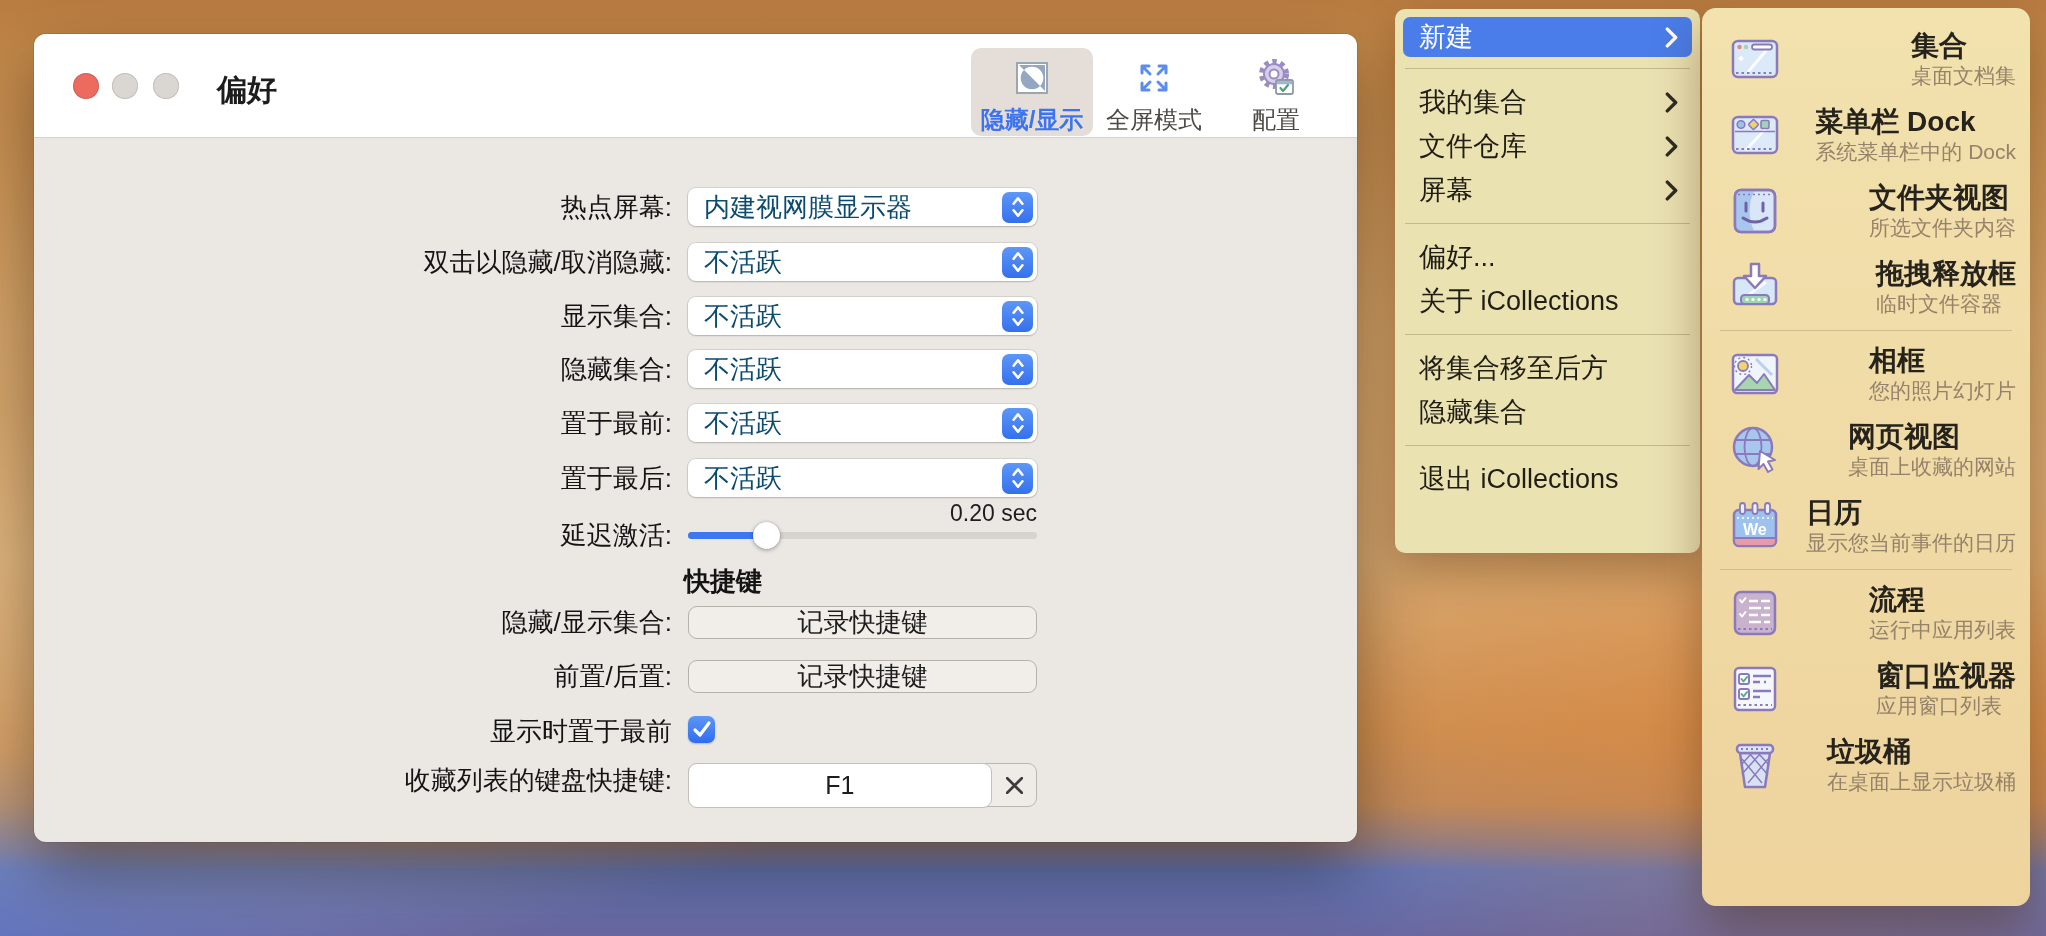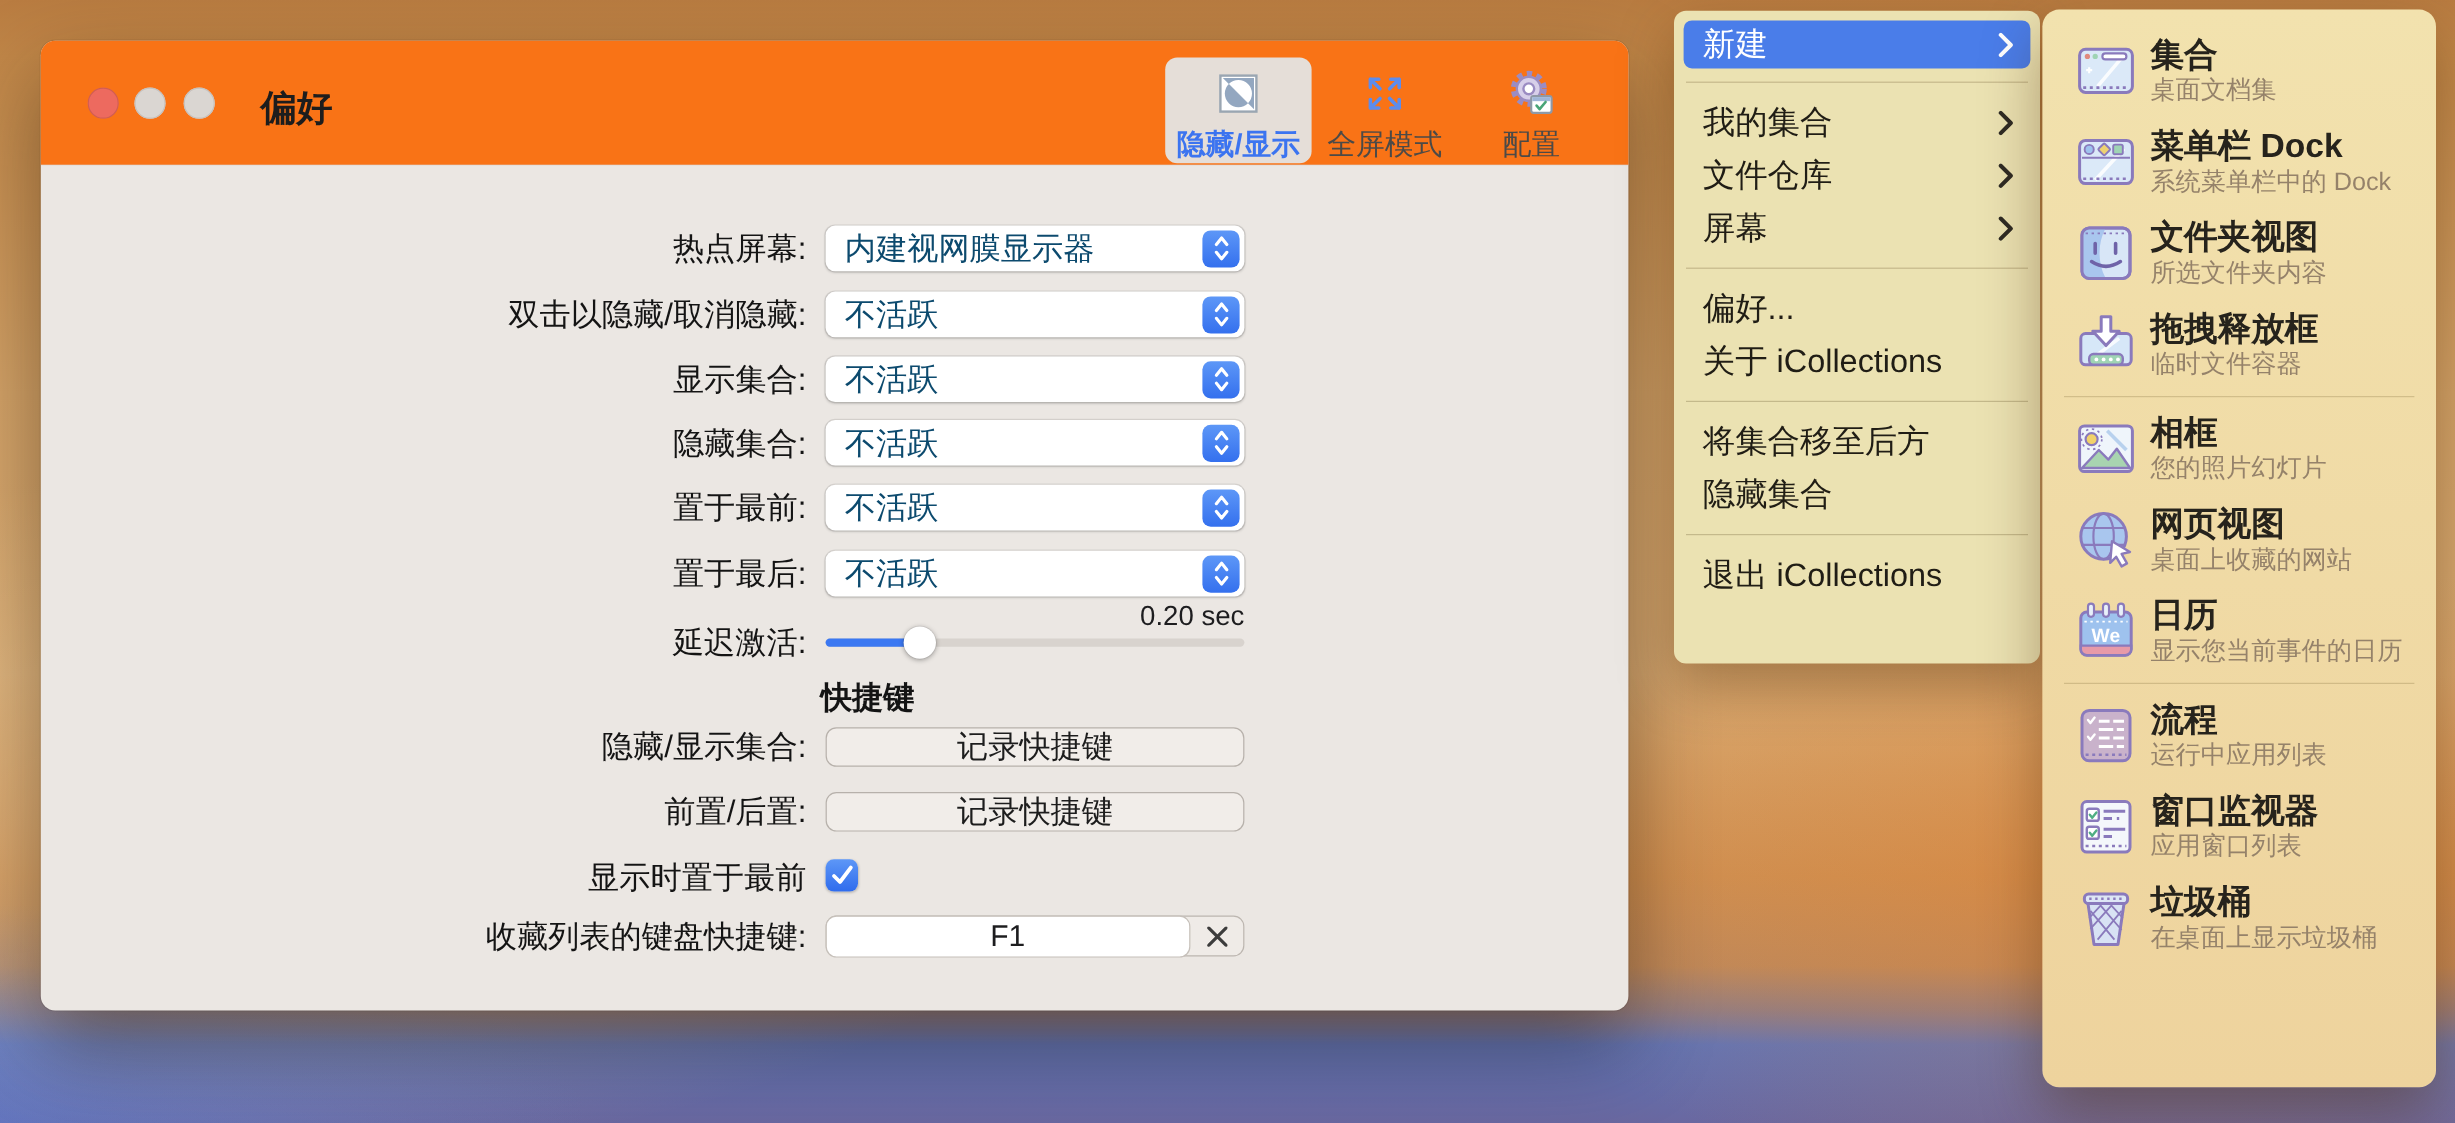--- a/index.html
+++ b/index.html
@@ -8,21 +8,21 @@
     font-family:"Liberation Sans", sans-serif;
     background:
       radial-gradient(1100px 480px at 12% 72%, rgba(255,226,176,.42), transparent 60%),
       radial-gradient(900px 420px at 88% 78%, rgba(228,128,48,.45), transparent 65%),
       radial-gradient(700px 260px at 0% 100%, rgba(92,126,214,.55), transparent 70%),
       linear-gradient(180deg,#b97c41 0%,#c18748 5%,#d4a469 35%,#d9ac74 60%,#cc9155 78%,#bc8a5e 86%,#8d7d87 90%,#5f74b8 93%,#6a68a0 100%);
   }
   
   .window{position:absolute;left:34px;top:34px;width:1323px;height:808px;border-radius:12px;
     background:#ebe7e3;box-shadow:0 30px 70px rgba(40,20,0,.45),0 0 0 1px rgba(0,0,0,.08);}
-  .titlebar{position:absolute;left:0;top:0;right:0;height:103px;background:#f97316;
+  .titlebar{position:absolute;left:0;top:0;right:0;height:103px;background:#ffffff;
     border-radius:12px 12px 0 0;border-bottom:1px solid #d8d2cc;}
   .tl{position:absolute;top:39px;width:26px;height:26px;border-radius:50%;cursor:default;}
   .tl.red{left:39px;background:#ed6a5f;box-shadow:inset 0 0 0 1px rgba(0,0,0,.12);}
   .tl.g1{left:78px;background:#dad6d2;box-shadow:inset 0 0 0 1px #c6c1bd;}
   .tl.g2{left:119px;background:#dad6d2;box-shadow:inset 0 0 0 1px #c6c1bd;}
   .win-title{position:absolute;left:183px;top:36px;font-size:30px;font-weight:bold;color:#1d1d1d;}
   .toolbar{position:absolute;top:14px;right:20px;display:flex;justify-content:space-between;}
   .tbtn{width:122px;height:88px;border-radius:10px;display:flex;flex-direction:column;
     align-items:center;justify-content:flex-start;padding-top:8px;box-sizing:border-box;cursor:default;}
   .tbtn.selected{background:#e5ded8;}
@@ -40,38 +40,38 @@
   .track{position:absolute;left:654px;top:498px;width:349px;height:7px;border-radius:4px;background:#d8d3ce;}
   .fill{position:absolute;left:0;top:0;height:7px;border-radius:4px;background:#3b78f2;}
   .thumb{position:absolute;top:488px;width:27px;height:27px;border-radius:50%;background:#fff;
     box-shadow:0 1px 4px rgba(0,0,0,.35),0 0 0 .5px rgba(0,0,0,.08);}
   .slider-val{position:absolute;left:654px;top:466px;width:349px;text-align:right;font-size:23px;color:#1d1d1f;}
   .section-h{position:absolute;left:650px;top:530px;font-size:26px;font-weight:bold;color:#141414;}
   .recbtn{height:33px;background:#f1ede9;border:1.5px solid #b7b1ab;border-radius:9px;
     display:flex;align-items:center;justify-content:center;font-size:26px;color:#1d1d1d;cursor:default;}
   .checkbox{position:absolute;left:654px;top:682px;width:27px;height:27px;border-radius:7px;
     background:linear-gradient(#5d97f7,#2f6ced);box-shadow:0 1px 2px rgba(0,0,0,.2);}
-  .hotfield{position:absolute;left:654px;top:729px;width:349px;height:34px;border:1.5px solid #bcb6b0;
+  .hotfield{position:absolute;left:654px;top:729px;width:349px;height:44px;border:1.5px solid #bcb6b0;
     border-radius:9px;background:#efebe7;box-sizing:border-box;display:flex;}
   .hotfield .inner{flex:1;margin:-1.5px 0 -1.5px -1.5px;background:#fff;border:1.5px solid #c6c0ba;
     border-radius:9px;display:flex;align-items:center;justify-content:center;font-size:25px;color:#1d1d1f;}
   .hotfield .clear{width:44px;display:flex;align-items:center;justify-content:center;cursor:default;}
   
   .menu1{position:absolute;left:1395px;top:9px;width:305px;height:544px;border-radius:10px;
     background:#ebe2b2;box-shadow:0 18px 45px rgba(70,35,0,.38);padding-top:8px;box-sizing:border-box;}
   .m1-item{height:44px;display:flex;align-items:center;padding:0 22px 0 24px;font-size:27px;color:#201d15;cursor:default;}
   .m1-item.hl{height:40px;margin:0 8px;border-radius:7px;background:#4a7de9;color:#fff;padding:0 14px 0 16px;align-items:center;}
   .m1-item .arrow{margin-left:auto;display:flex;align-items:center;color:#2e2b24;}
   .m1-item.hl .arrow{color:#fff;}
   .m1-sep{height:1px;background:rgba(80,65,25,.25);margin:11px 10px;}
   
   .submenu{position:absolute;left:1702px;top:8px;width:328px;height:898px;border-radius:14px;
     background:linear-gradient(180deg,#f2e2ae,#eed39d);box-shadow:0 20px 50px rgba(70,35,0,.4);
     padding:13px 0;box-sizing:border-box;}
-  .sm-item{display:flex;align-items:center;height:76px;padding:0 14px 0 24px;gap:8px;cursor:default;}
+  .sm-item{display:flex;align-items:center;height:76px;padding:0 14px 0 24px;gap:20px;cursor:default;justify-content:space-between;}
   .sm-icon{width:58px;height:58px;flex:none;}
   .sm-text{display:flex;flex-direction:column;}
   .sm-title{font-size:28px;font-weight:600;color:#26231c;line-height:32px;}
   .sm-sub{font-size:21px;color:#95826a;line-height:25px;margin-top:1px;}
   .sm-sep{height:1px;background:rgba(100,80,30,.22);margin:5px 18px;}
 </style>
 </head>
 <body>
 
 <div class="stage">

